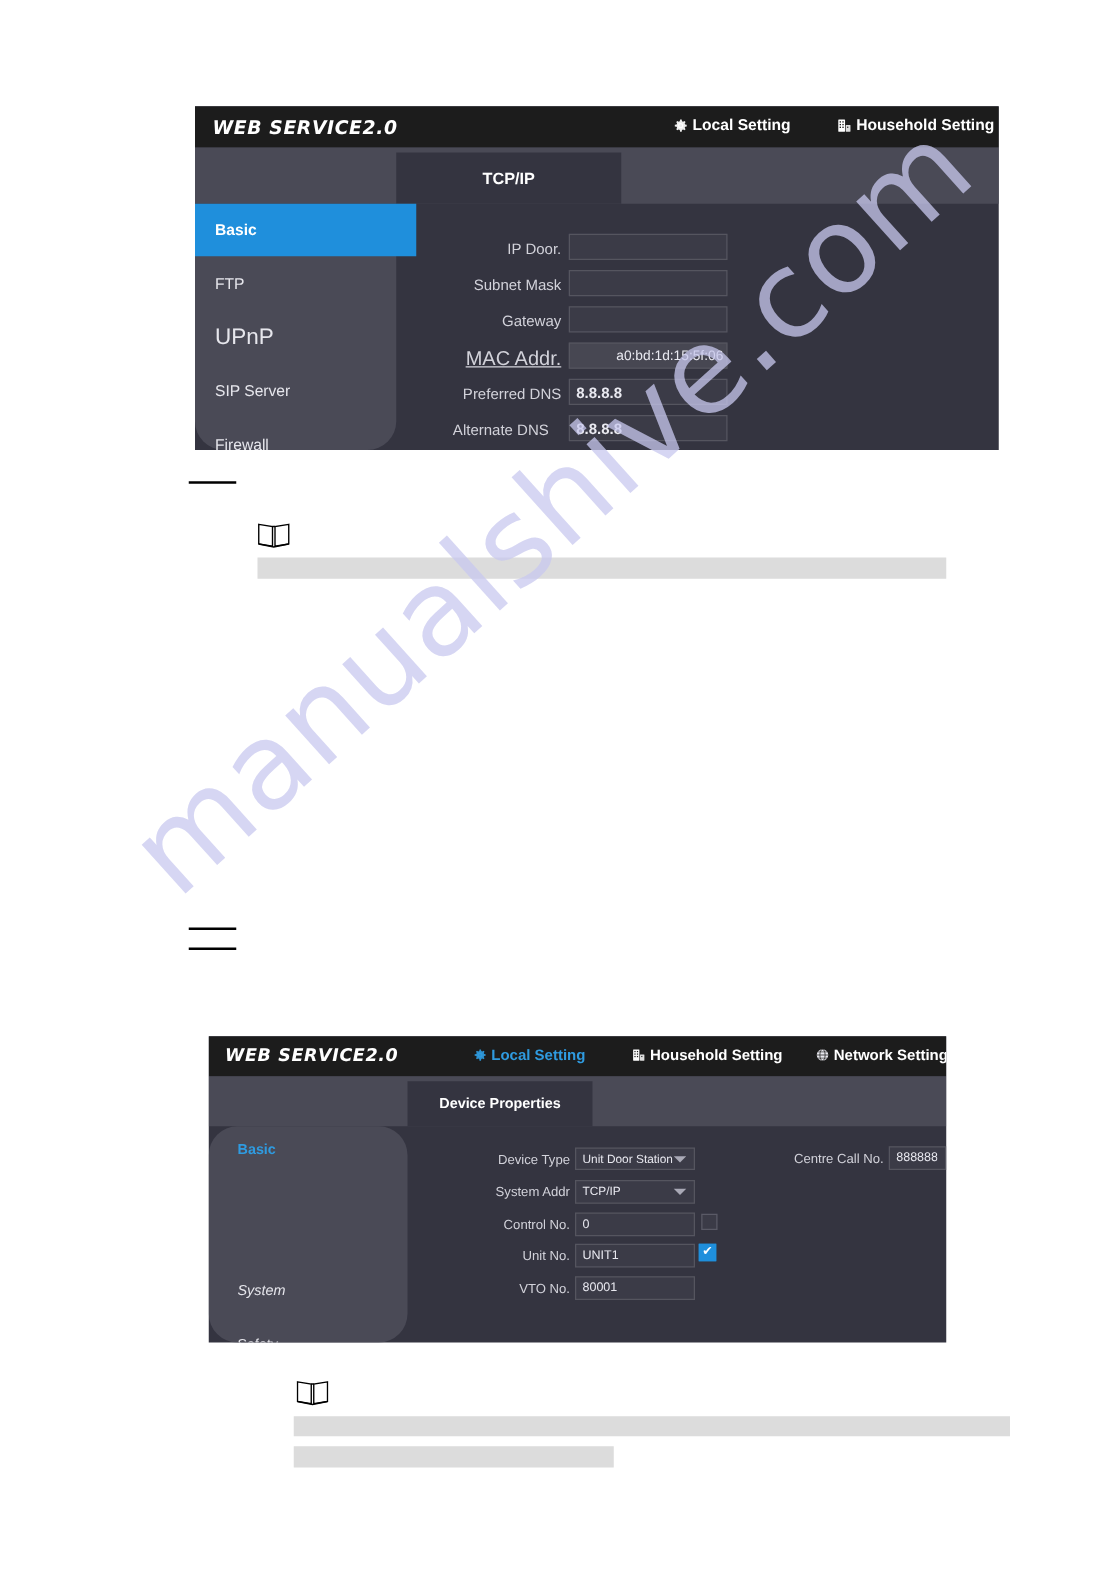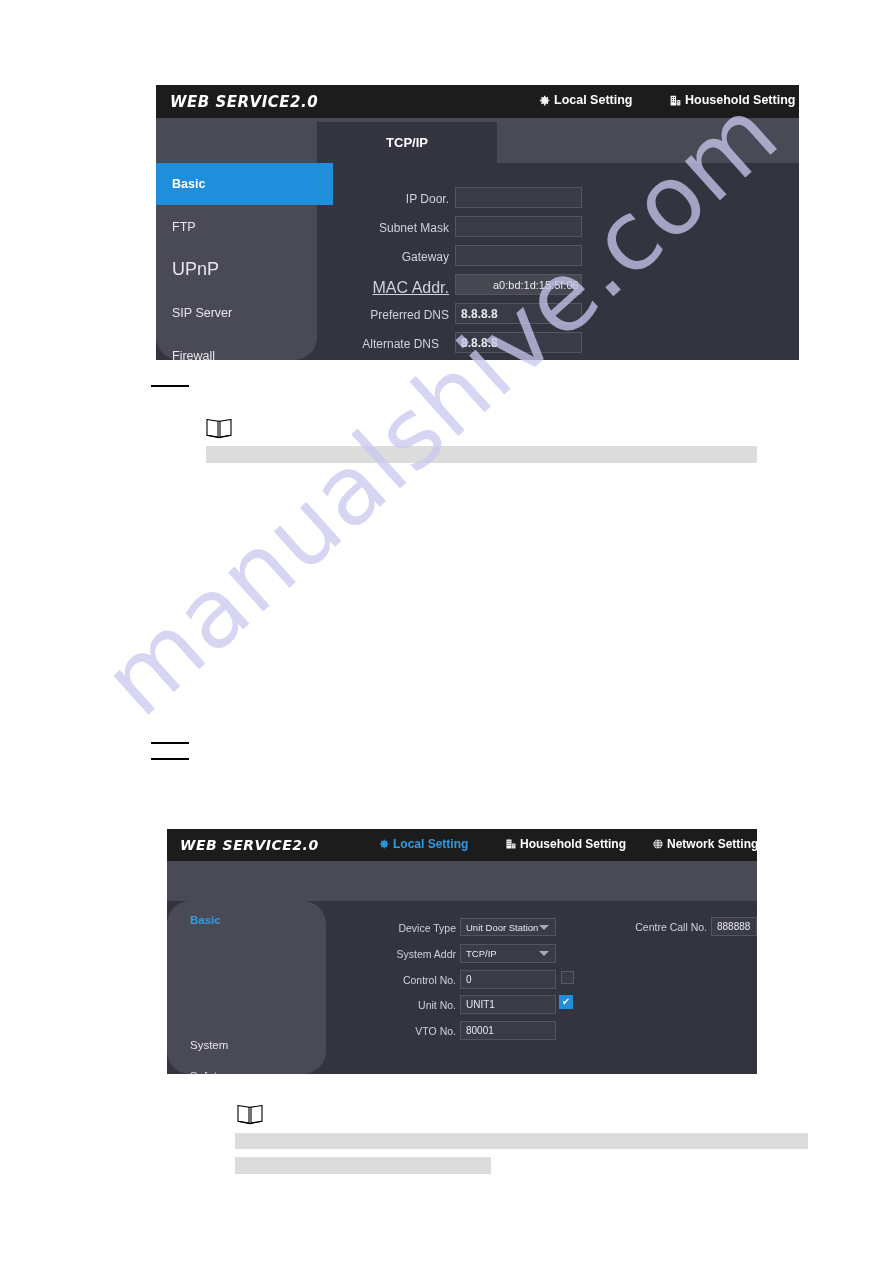--- a/index.html
+++ b/index.html
@@ -325,26 +325,29 @@
           <line x1="4.2" y1="7" x2="19.8" y2="7" stroke="#2b2b2b" stroke-width="1.1"></line>
           <line x1="4.2" y1="17" x2="19.8" y2="17" stroke="#2b2b2b" stroke-width="1.1"></line>
         </svg>
       </span>
       <span>Network Setting</span>
     </div>
   </div>
 
   <div class="tabstrip" style="left:0; top:32px; width:590px; height:40px;"></div>
 
+  <div class="tab" style="left:159px; top:36px; width:148px; height:36px; font-size:11.5px;">
+    <span>Device Properties</span>
+  </div>
 
   <div class="sidebar" style="left:0; top:72px; width:159px; height:173px;">
     <div class="side-item sel-text" style="left:0; top:0; width:159px; height:38px; padding-left:23px; font-size:11.5px;">
       <span>Basic</span>
     </div>
-    <div class="side-item" style="left:0; top:124px; width:159px; height:39px; padding-left:23px; font-size:11.5px;">
+    <div class="side-item" style="left:0; top:112px; width:159px; height:39px; padding-left:23px; font-size:11.5px;font-style:italic;">
       <span>System</span>
     </div>
     <div class="side-item" style="left:0; top:155px; width:159px; height:39px; padding-left:23px; font-size:11.5px;">
       <span>Safety</span>
     </div>
   </div>
 
   <div class="field-label" style="left:215px; top:93px; width:74px; font-size:10.5px;">Device Type</div>
   <div class="field-box" style="left:293px; top:89px; width:96px; height:18px;">
     <span class="val" style="font-size:9.5px;">Unit Door Station</span>

